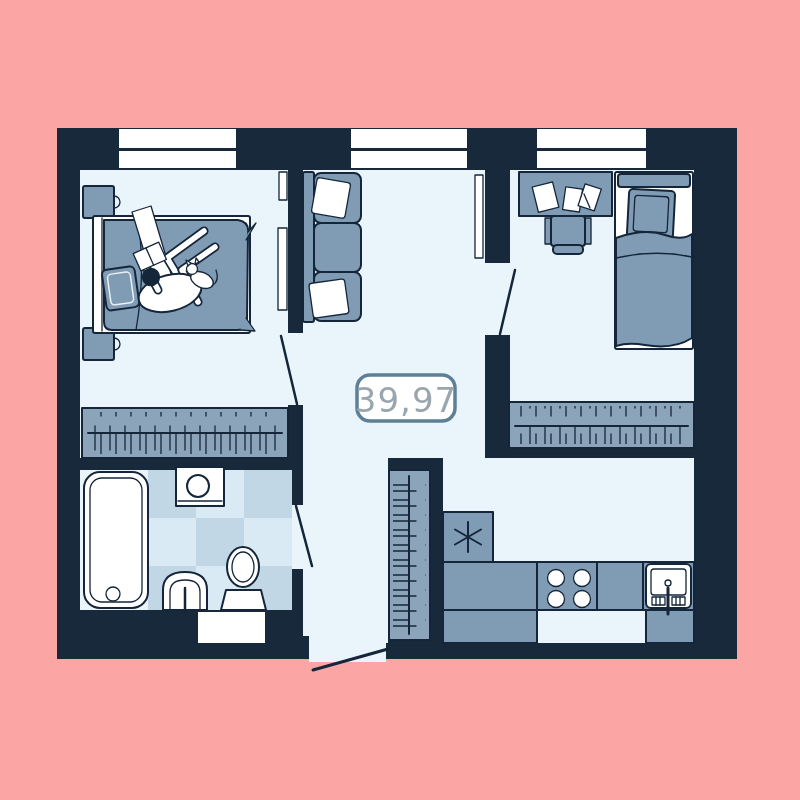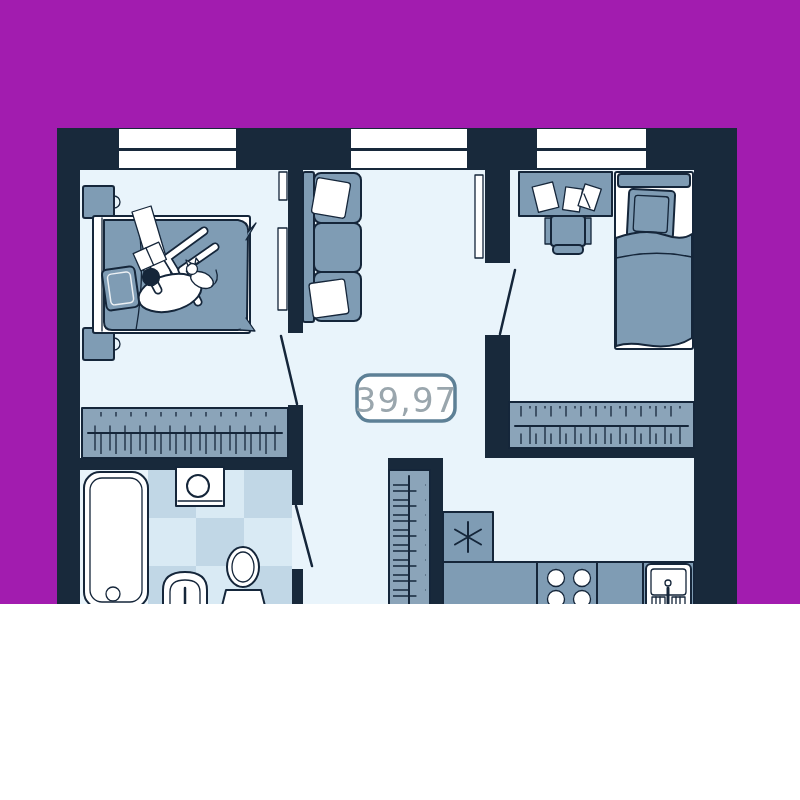--- a/index.html
+++ b/index.html
@@ -1,17 +1,17 @@
 <!DOCTYPE html>
 <html style="--wall: #18293b; --floor: #e9f4fb; --furniture: #7f9cb4; --furniture-light: #8ba4b9; --tile-light: #d9eaf4; --tile-dark: #c1d7e6; --white: #ffffff; --outline: #15263a; --label-border: #5d8096; --label-text: #9aa6ad;"><head>
 <meta charset="utf-8">
 <title>Floor plan</title>
 <style>
   html,body{margin:0;padding:0;background:#ffffff;}
-  .stage{position:relative;width:800px;height:604px;background:#a21caf;overflow:hidden;
+  .stage{position:relative;width:800px;height:800px;background:#fca5a5;overflow:hidden;
          font-family:"DejaVu Sans",sans-serif;text-align:center;}
   svg{position:absolute;left:0;top:0;}
 
   .f-wall {fill:var(--wall,#18293b);}
   .f-floor{fill:var(--floor,#e9f4fb);}
   .f-furn {fill:var(--furniture,#7f9cb4);}
   .f-furnl{fill:var(--furniture-light,#8ba4b9);}
   .f-white{fill:var(--white,#ffffff);}
   .f-tl   {fill:var(--tile-light,#d9eaf4);}
   .f-td   {fill:var(--tile-dark,#c1d7e6);}

